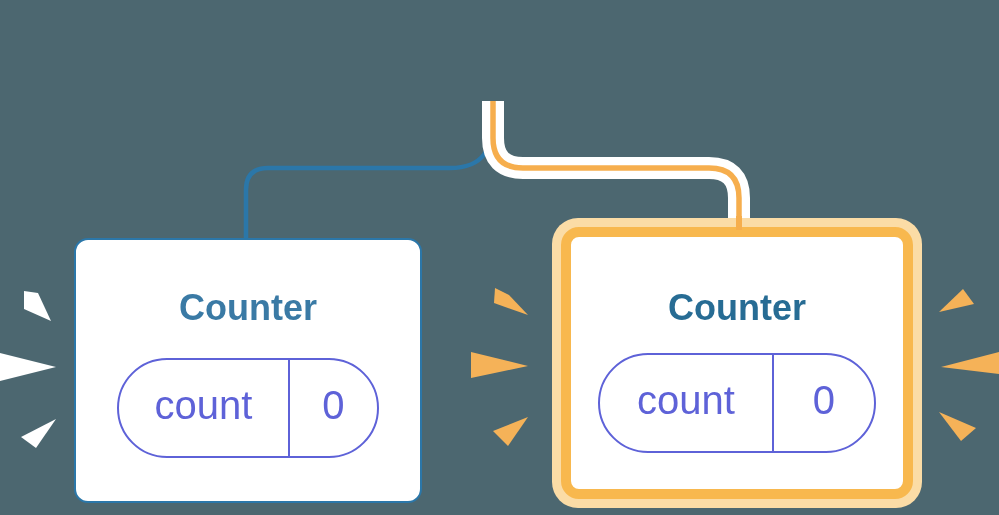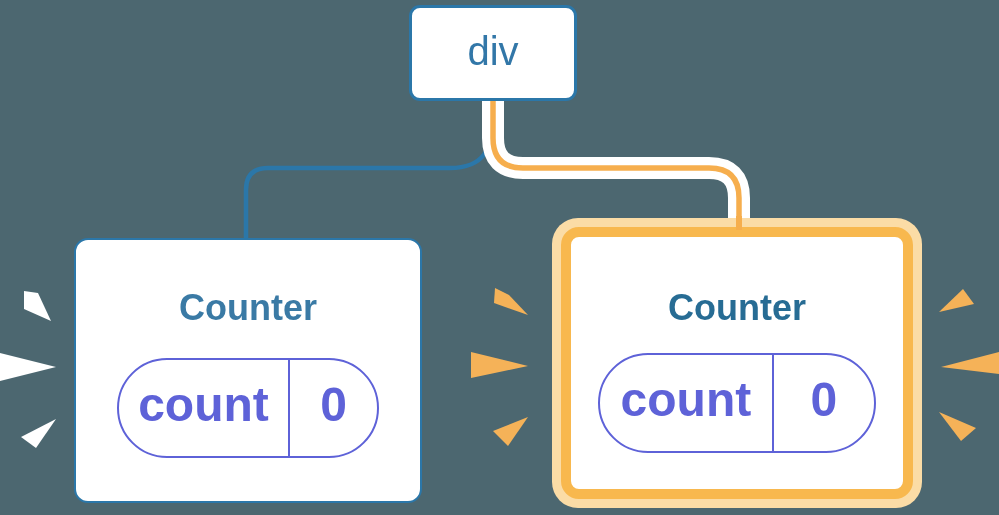--- a/index.html
+++ b/index.html
@@ -96,21 +96,21 @@
     border-right:2px solid var(--purple);
     display:flex;align-items:center;justify-content:center;
   }
   .pill-right-card .key-cell{flex-basis:62.7%;}
   .pill .val-cell{
     flex:1;
     display:flex;align-items:center;justify-content:center;
   }
   .pill .key-cell span,.pill .val-cell span{
     color:var(--purple);
-    font-size:48px;font-weight:700;line-height:1;
+    font-size:40px;font-weight:400;line-height:1;
     padding-bottom:6px;
   }
   
   .core-extension{
     position:absolute;left:736px;top:216px;width:6px;height:14px;
     background:var(--edge-orange);
     z-index:3;
   }
 </style>
 </head>
@@ -138,23 +138,20 @@
       <polygon points="528,417 508,446 493,431"></polygon>
     </g>
 
     <g fill="#F5B258">
       <polygon points="939,312 963,289 974,304"></polygon>
       <polygon points="941,367 999,352 999,374"></polygon>
       <polygon points="939,412 976,428 961,441"></polygon>
     </g>
   </svg>
 
-  <div class="div-node">
-    <span class="label">div</span>
-  </div>
 
   <div class="card-left">
     <div class="title-left">Counter</div>
     <div class="pill pill-left-card">
       <div class="key-cell">
         <span>count</span>
       </div>
       <div class="val-cell">
         <span>0</span>
       </div>

